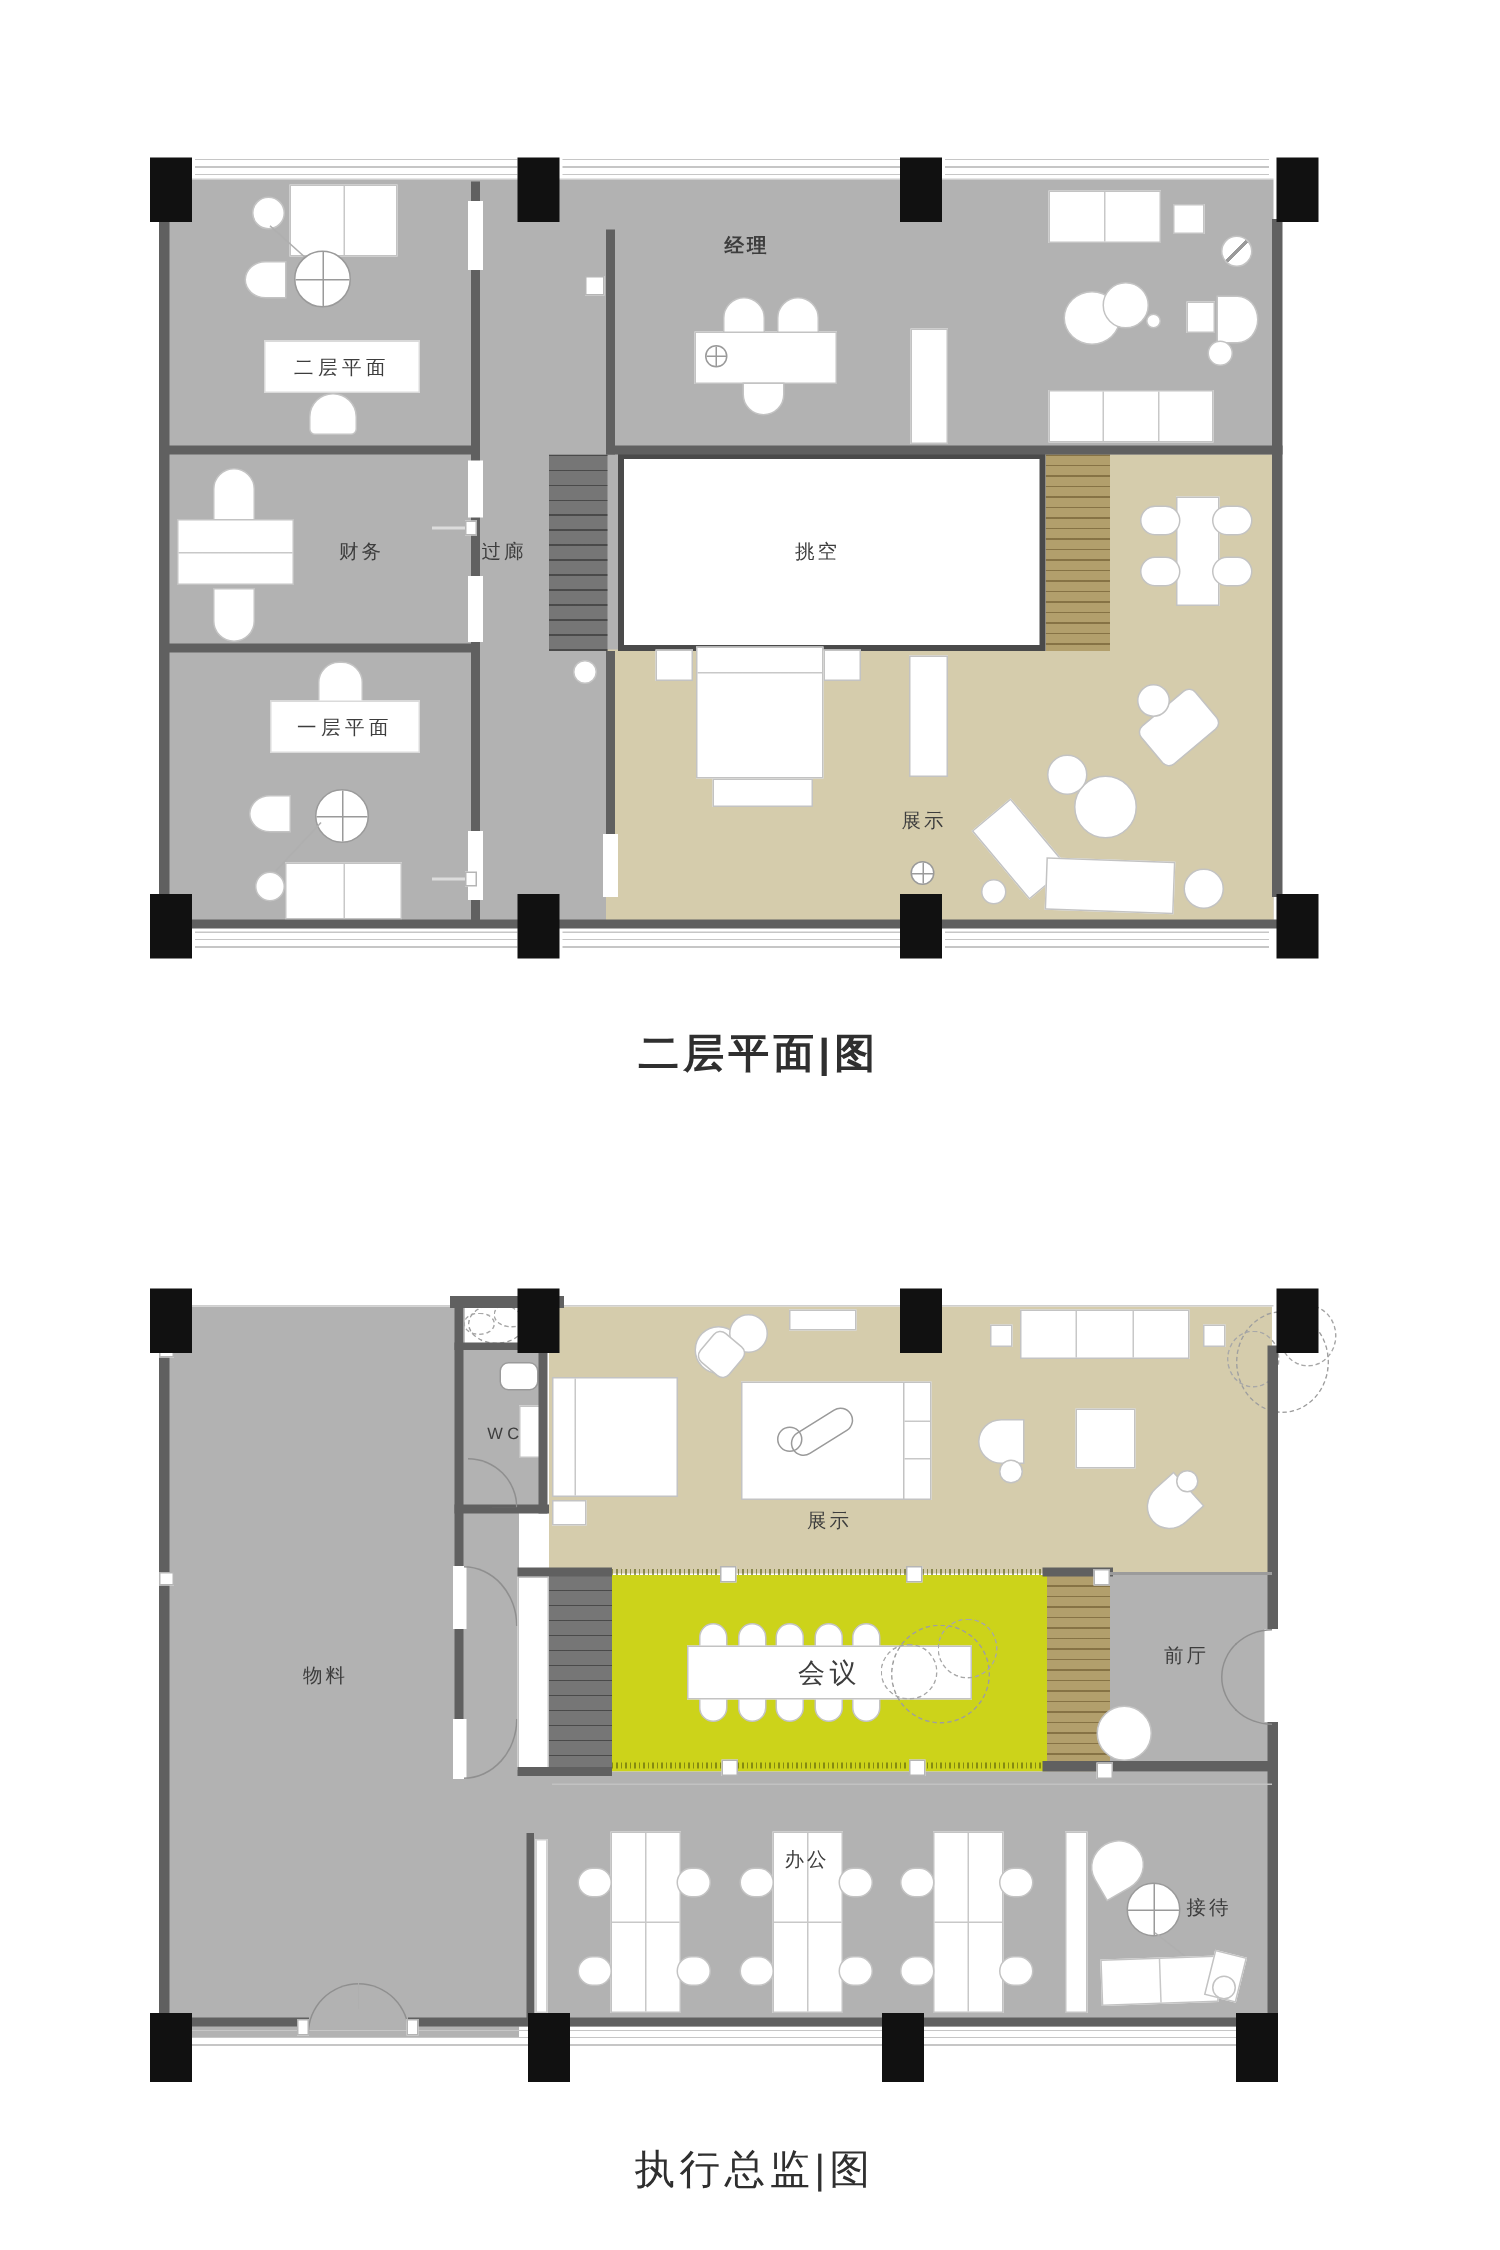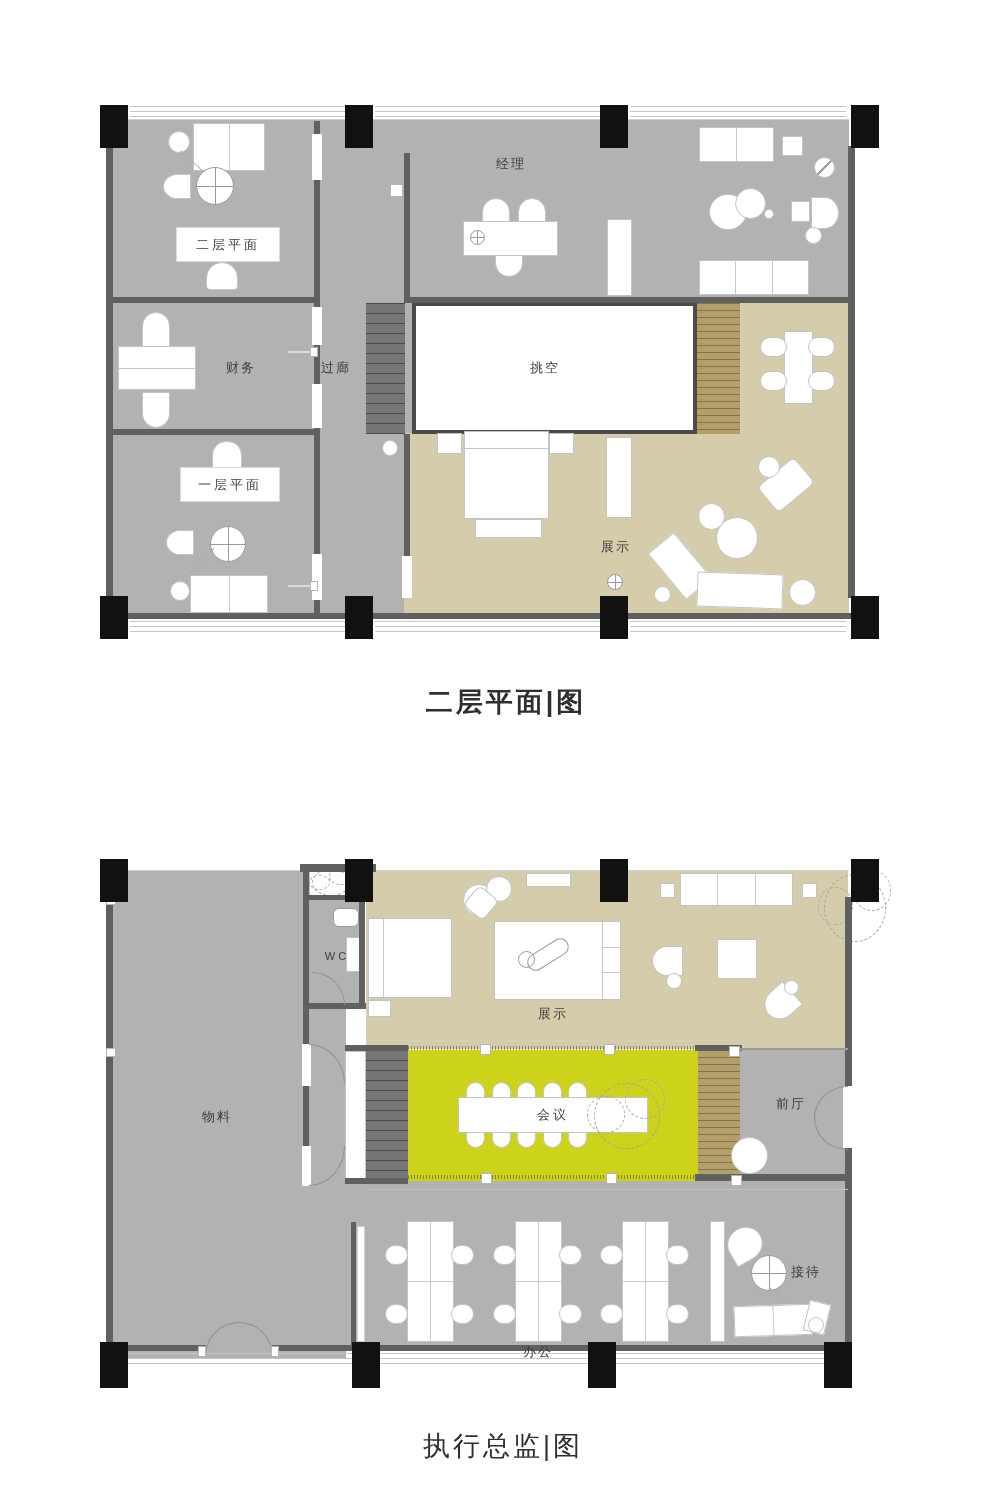--- a/index.html
+++ b/index.html
@@ -160,21 +160,21 @@
     <div class="col" style="left:100px;top:596px;width:28px;height:43px;"></div>
     <div class="col" style="left:345px;top:596px;width:28px;height:43px;"></div>
     <div class="col" style="left:600px;top:596px;width:28px;height:43px;"></div>
     <div class="col" style="left:851px;top:596px;width:28px;height:43px;"></div>
 
     <div class="lblbox" style="left:176px;top:227px;width:104px;height:35px;">
         <span>二层平面</span>
       </div>
     <div class="lbl" style="left:241px;top:368px;">财务</div>
     <div class="lbl" style="left:336px;top:368px;">过廊</div>
-    <div class="lbl" style="left:511px;top:164px;">经理</div>
+    <div class="lbl" style="left:498px;top:164px;font-weight:bold;">经理</div>
     <div class="lbl" style="left:545px;top:368px;">挑空</div>
     <div class="lblbox" style="left:180px;top:467px;width:100px;height:35px;">
         <span>一层平面</span>
       </div>
     <div class="lbl" style="left:616px;top:547px;">展示</div>
     <div class="title" style="left:506px;top:702px;font-weight:bold;">二层平面|图</div>
   </div>
 
   <div class="plan">
 
@@ -214,21 +214,21 @@
     <div class="f stadium" style="left:492px;top:1082px;width:19px;height:44px;"></div>
     <div class="f stadium" style="left:517px;top:1082px;width:19px;height:44px;"></div>
     <div class="f stadium" style="left:543px;top:1082px;width:19px;height:44px;"></div>
     <div class="f stadium" style="left:568px;top:1082px;width:19px;height:44px;"></div>
     <div class="f stadium" style="left:466px;top:1104px;width:19px;height:44px;"></div>
     <div class="f stadium" style="left:492px;top:1104px;width:19px;height:44px;"></div>
     <div class="f stadium" style="left:517px;top:1104px;width:19px;height:44px;"></div>
     <div class="f stadium" style="left:543px;top:1104px;width:19px;height:44px;"></div>
     <div class="f stadium" style="left:568px;top:1104px;width:19px;height:44px;"></div>
     <div class="f" style="left:458px;top:1097px;width:190px;height:36px;display:flex;align-items:center;justify-content:center;">
-      <span style="font-size:13px;letter-spacing:3px;">会议</span>
+      <span style="font-size:18px;letter-spacing:3px;">会议</span>
     </div>
     <div class="tree" style="left:594px;top:1083px;width:66px;height:66px;"></div>
 
     <div class="f c" style="left:731px;top:1137px;width:37px;height:37px;"></div>
 
     <div class="f desk" style="left:407px;top:1221px;width:47px;height:121px;"></div>
     <div class="f desk" style="left:515px;top:1221px;width:47px;height:121px;"></div>
     <div class="f desk" style="left:622px;top:1221px;width:47px;height:121px;"></div>
     <div class="f stadium" style="left:385px;top:1245px;width:23px;height:20px;"></div>
     <div class="f stadium" style="left:385px;top:1304px;width:23px;height:20px;"></div>
@@ -305,17 +305,17 @@
     <div class="col" style="left:851px;top:859px;width:28px;height:43px;"></div>
     <div class="col" style="left:100px;top:1342px;width:28px;height:46px;"></div>
     <div class="col" style="left:352px;top:1342px;width:28px;height:46px;"></div>
     <div class="col" style="left:588px;top:1342px;width:28px;height:46px;"></div>
     <div class="col" style="left:824px;top:1342px;width:28px;height:46px;"></div>
 
     <div class="lbl" style="left:217px;top:1117px;">物料</div>
     <div class="lbl" style="left:337px;top:956px;font-size:11px;letter-spacing:3px;">WC</div>
     <div class="lbl" style="left:553px;top:1014px;">展示</div>
     <div class="lbl" style="left:791px;top:1104px;">前厅</div>
-    <div class="lbl" style="left:538px;top:1352px;">办公</div>
+    <div class="lbl" style="left:538px;top:1240px;">办公</div>
     <div class="lbl" style="left:806px;top:1272px;">接待</div>
     <div class="title" style="left:503px;top:1446px;">执行总监|图</div>
   </div>
 </div>
 
 </body></html>

